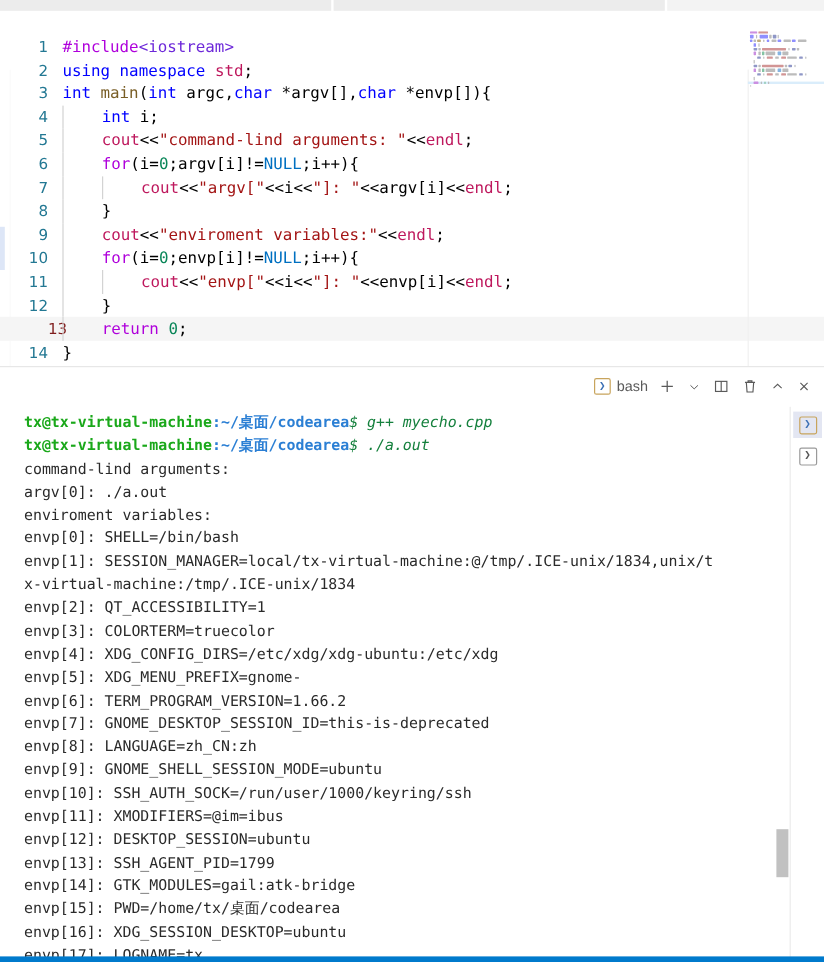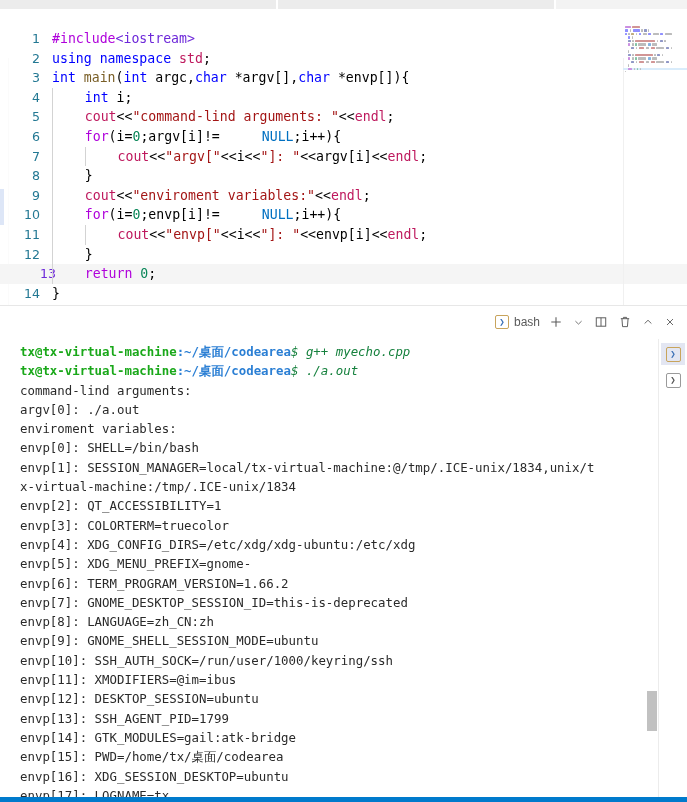--- a/index.html
+++ b/index.html
@@ -42,37 +42,37 @@
     font-size:13.2px;position:relative;
   }
   .line .ln{
     display:inline-block;width:52px;text-align:right;
     color:#237893;padding-right:12px;box-sizing:border-box;
     font-size:12.6px;
     font-family:"DejaVu Sans","Liberation Sans",sans-serif;
   }
   .line .code{display:inline;}
   .line.cur{background:#f5f5f5;}
-  .line.cur .ln{color:#6d28d9;padding-left:40px;}
+  .line.cur .ln{color:#7f1d1d;padding-left:40px;}
   
   .line .code .ig{
     display:inline-block;width:0;border-left:1px solid #d3d3d3;
     height:19.6px;vertical-align:top;margin:0;
   }
   
   .t-pre{color:#af00db;}
   .t-inc{color:#6d28d9;}
   .t-kw{color:#0000ff;}
   .t-kw2{color:#af00db;}
   .t-fn{color:#795e26;}
   .t-str{color:#a31515;}
   .t-var{color:#be185d;}
   .t-num{color:#098658;}
   .t-pl{color:#000000;}
-  .t-cst{color:#0070c1;margin-left:42px;}
+  .t-cst{color:#0070c1;}
 
   
   .minimap{position:absolute;right:0;top:26px;width:64px;height:46px;overflow:hidden;opacity:.95;}
   .mm-row{height:2.6px;margin-bottom:.9px;white-space:nowrap;}
   .mm-b{display:inline-block;height:2.2px;vertical-align:top;margin-right:1.6px;border-radius:.5px;}
   .mm-sel{background:#d8ecfb;}
 
   
   .edge-sep{position:absolute;right:63px;top:29px;width:1px;height:276px;background:#f0f0f0;}
   

